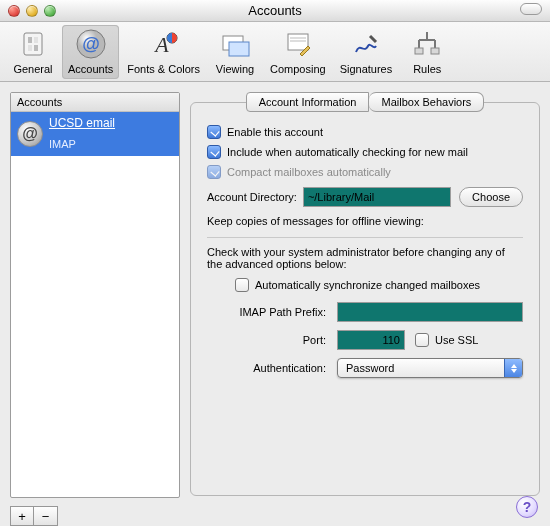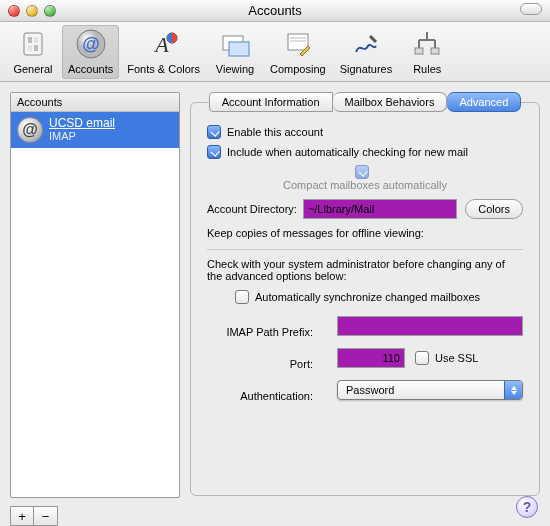--- a/index.html
+++ b/index.html
@@ -92,21 +92,21 @@
   }
   .at-badge {
     width:26px; height:26px; border-radius:50%;
     background: radial-gradient(circle at 35% 30%, #fff, #c8c8c8 55%, #8f8f8f);
     border:1px solid #8f8f8f;
     display:flex; align-items:center; justify-content:center;
     color:#444; font-weight:bold; font-size:16px;
   }
   .acct-text { line-height:1.2; }
   .acct-text .name { font-size:12px;text-decoration:underline; }
-  .acct-text .type { font-size:11px; color:#e6eeff; }
+  .acct-text .type { font-size:11px; color:#e6eeff;margin-top:8px; }
 
   .sidebar-buttons { margin-top:8px; display:flex; }
   .sq-btn {
     width:24px; height:20px;
     background:linear-gradient(#fefefe,#e4e4e4);
     border:1px solid #979797;
     display:flex; align-items:center; justify-content:center;
     font-size:13px; line-height:1;
   }
   .sq-btn + .sq-btn { border-left:none; }
@@ -140,42 +140,42 @@
   .panel {
     position:absolute; top:10px; left:0; right:0; bottom:30px;
     border:1px solid #b6b6b6;
     border-radius:6px;
     background: var(--bg);
     padding: 22px 16px 12px 16px;
     overflow:auto;
   }
 
   .row { display:flex; align-items:center; margin-bottom:6px; }
-  .lbl-col { width:130px; text-align:right; padding-right:24px;margin-top:12px; }
+  .lbl-col { width:130px; text-align:right; padding-right:11px; }
   input.check {
     appearance:none; width:14px; height:14px; margin:0 6px 0 0;
     border:1px solid #7a7a7a; border-radius:3px;
     background:linear-gradient(#fff,#e9e9e9);
     position:relative;
     flex-shrink:0;
   }
   input.check:checked {
     background: linear-gradient(#8ab9ff,#3e77d6);
     border-color:#2e5aa8;
   }
   input.check:checked::after {
     content:""; position:absolute; left:2px; top:-2px; width:10px; height:10px;
     border-right:2px solid #fff; border-bottom:2px solid #fff;
     transform: rotate(40deg) scale(0.55) translate(1px,4px);
   }
   input.check:disabled { opacity:.55; }
-  .muted { color: var(--text-muted); flex-direction: column; }
+  .muted { color: var(--text-muted); }
 
   .textfield {
-    height:20px; border:1px solid #9c9c9c; background:#a21caf;
+    height:20px; border:1px solid #9c9c9c; background:#0f766e;
     padding:0 4px; font:inherit;
   }
   .aqua-btn {
     height:20px; padding:0 12px;
     border:1px solid #9c9c9c; border-radius:10px;
     background:linear-gradient(#fefefe,#e4e4e4);
     font:inherit;
   }
 
   .popup {
@@ -330,42 +330,41 @@
     <div class="sidebar-buttons">
       <div class="sq-btn">+</div>
       <div class="sq-btn">−</div>
     </div>
   </div>
 
   <div class="main">
     <div class="tabbar">
       <div class="seg">Account Information</div>
       <div class="seg">Mailbox Behaviors</div>
-      <div class="seg active">Advanced</div>
     </div>
 
     <div class="panel">
 
       <div class="row">
         <input type="checkbox" class="check" checked="" style="">
         <span class="txt">Enable this account</span>
       </div>
       <div class="row">
         <input type="checkbox" class="check" checked="" style="">
         <span class="txt">Include when automatically checking for new mail</span>
       </div>
       <div class="row muted">
         <input type="checkbox" class="check" checked="" disabled="" style="">
         <span class="txt">Compact mailboxes automatically</span>
       </div>
 
       <div class="form-row" style="margin-top:8px">
         <span style="margin-right:6px">Account Directory:</span>
         <input class="textfield" style="flex: 1 1 0%;" readonly="" value="~/Library/Mail">
-        <button class="aqua-btn" style="margin-left:8px">Colors</button>
+        <button class="aqua-btn" style="margin-left:8px">Choose</button>
       </div>
 
       <div style="margin-bottom:4px">Keep copies of messages for offline viewing:</div>
 
       <hr class="sep">
 
       <div class="note">Check with your system administrator before changing any of the advanced options below:</div>
 
       <div class="row" style="margin-left:28px; margin-bottom:10px">
         <input type="checkbox" class="check" style="">

